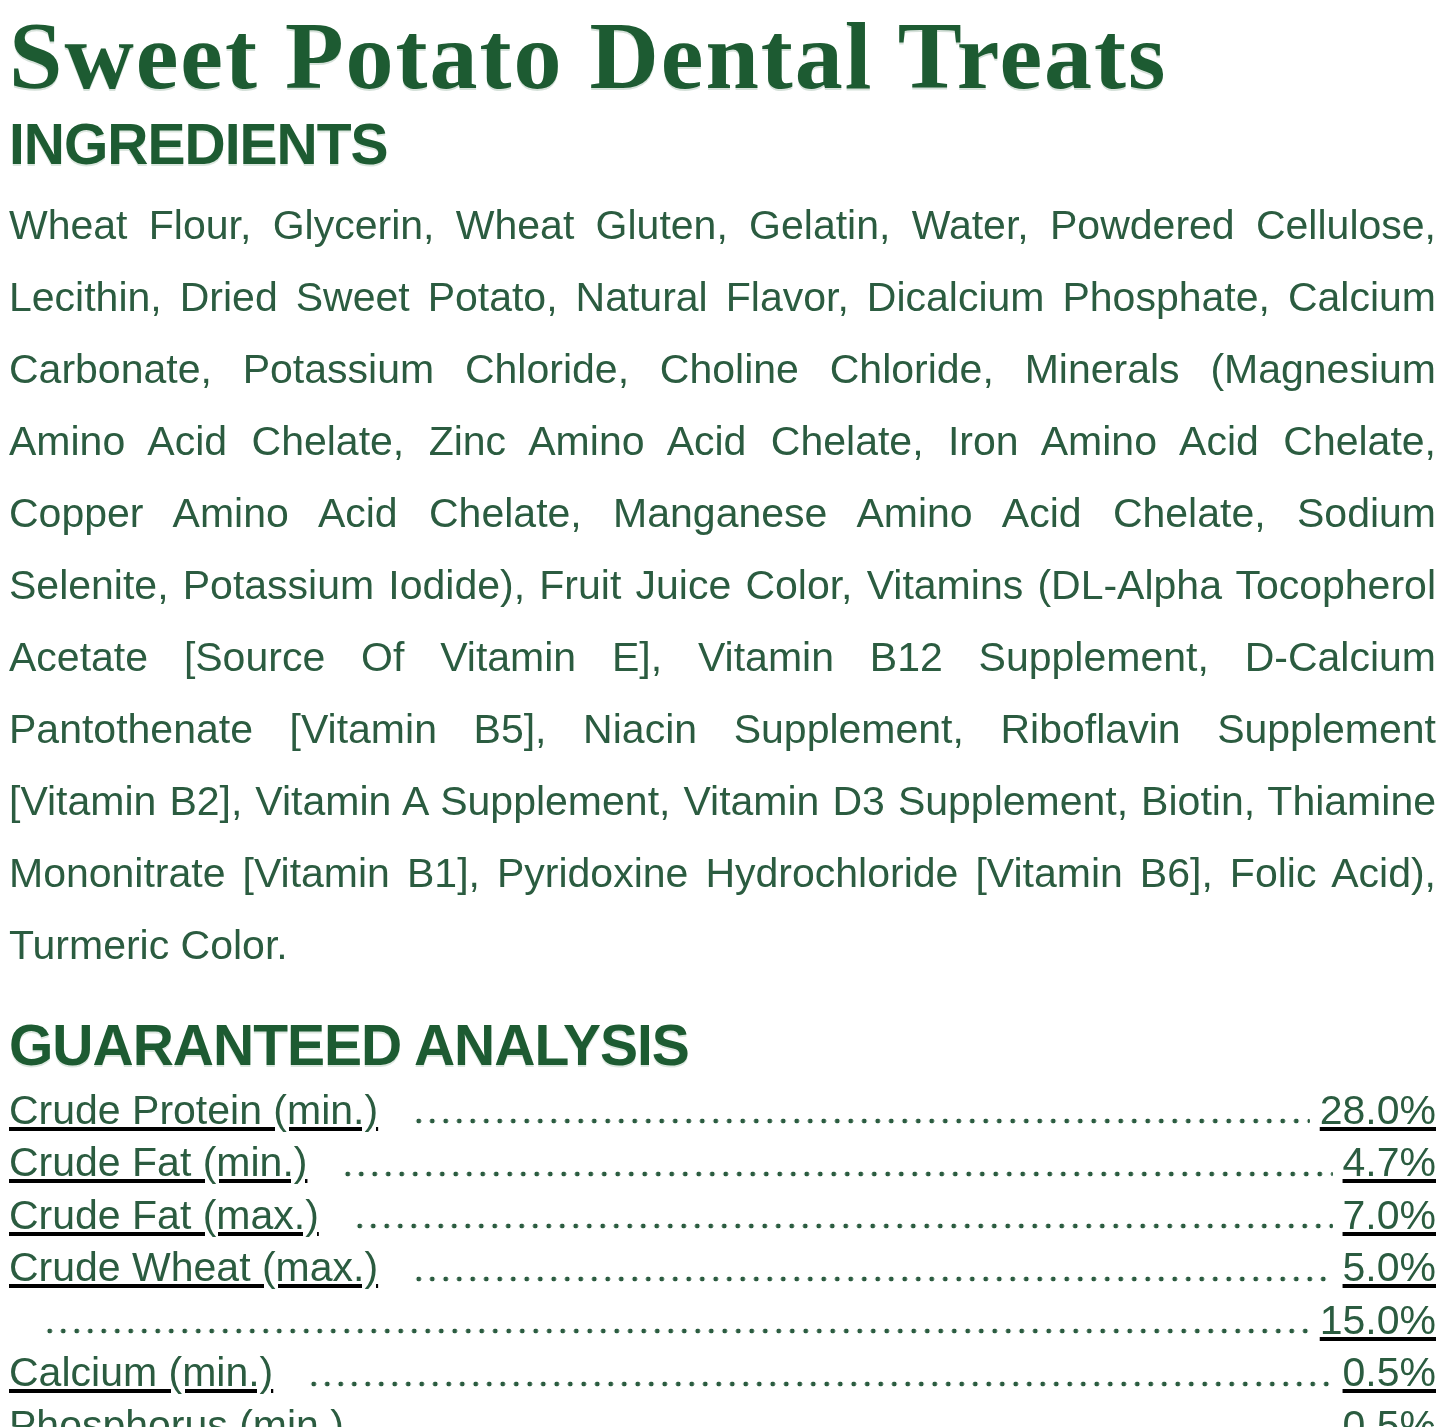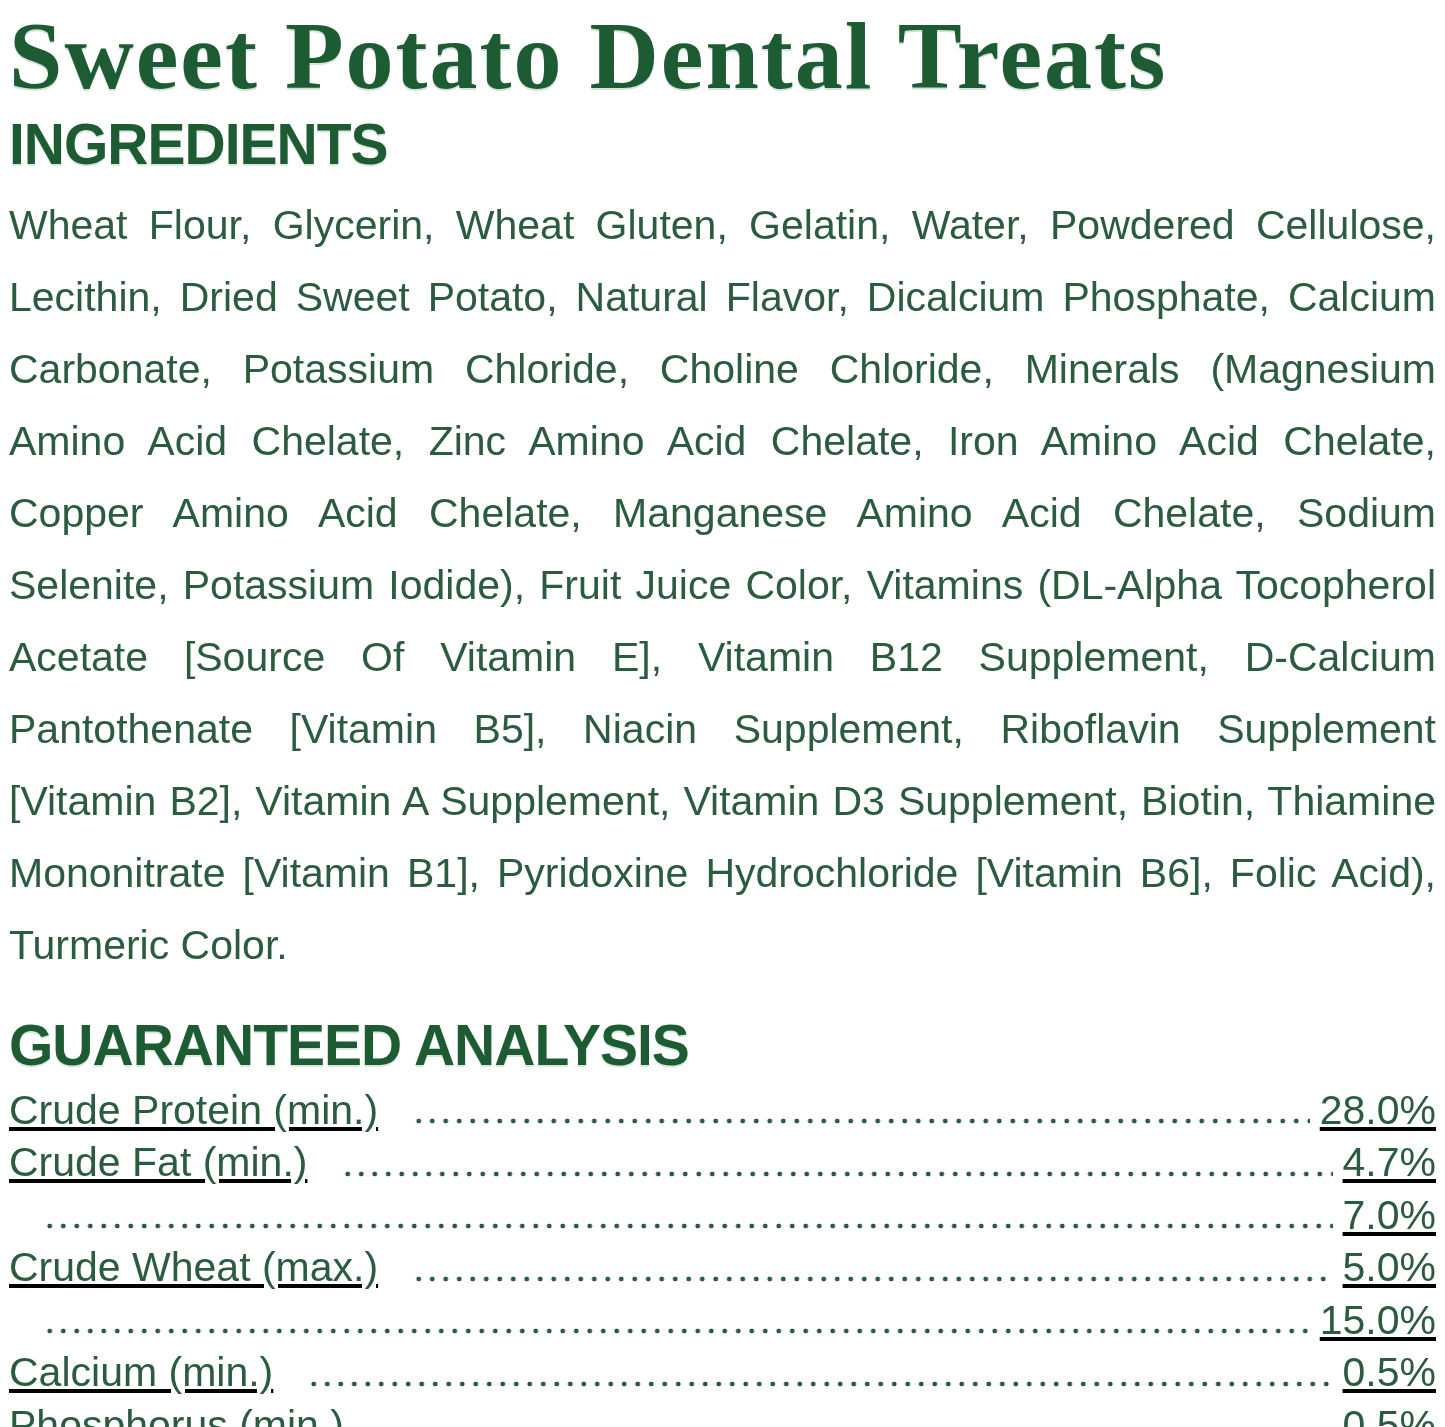--- a/index.html
+++ b/index.html
@@ -1,20 +1,20 @@
 <!DOCTYPE html>
 <html style="--heading-green: #1d5b32; --body-green: #2b5c40; --bg: #ffffff;"><head>
 <meta charset="utf-8">
 <style>
   :root{
     --heading-green:#1d5b32;
     --body-green:#2b5c40;
     --bg:#ffffff;
   }
-  *{margin:0;padding:0;box-sizing:border-box;}
+  *{margin:0;padding:0;box-sizing:border-box;border-radius:17px;}
   html,body{background:var(--bg);}
   body{
     width:1445px;
     height:1427px;
     overflow:hidden;
     font-family:"Liberation Sans",sans-serif;
     position:relative;
   }
   .label-sheet{
     width:100%;
@@ -125,20 +125,21 @@
       <span class="ga-label">Crude Protein (min.)</span>
       <span class="ga-dots"></span>
       <span class="ga-value">28.0%</span>
     </div>
     <div class="ga-row">
       <span class="ga-label">Crude Fat (min.)</span>
       <span class="ga-dots"></span>
       <span class="ga-value">4.7%</span>
     </div>
     <div class="ga-row">
+      <span class="ga-label">Crude Fat (max.)</span>
       <span class="ga-dots"></span>
       <span class="ga-value">7.0%</span>
     </div>
     <div class="ga-row">
       <span class="ga-label">Crude Wheat (max.)</span>
       <span class="ga-dots"></span>
       <span class="ga-value">5.0%</span>
     </div>
     <div class="ga-row">
       <span class="ga-dots"></span>

